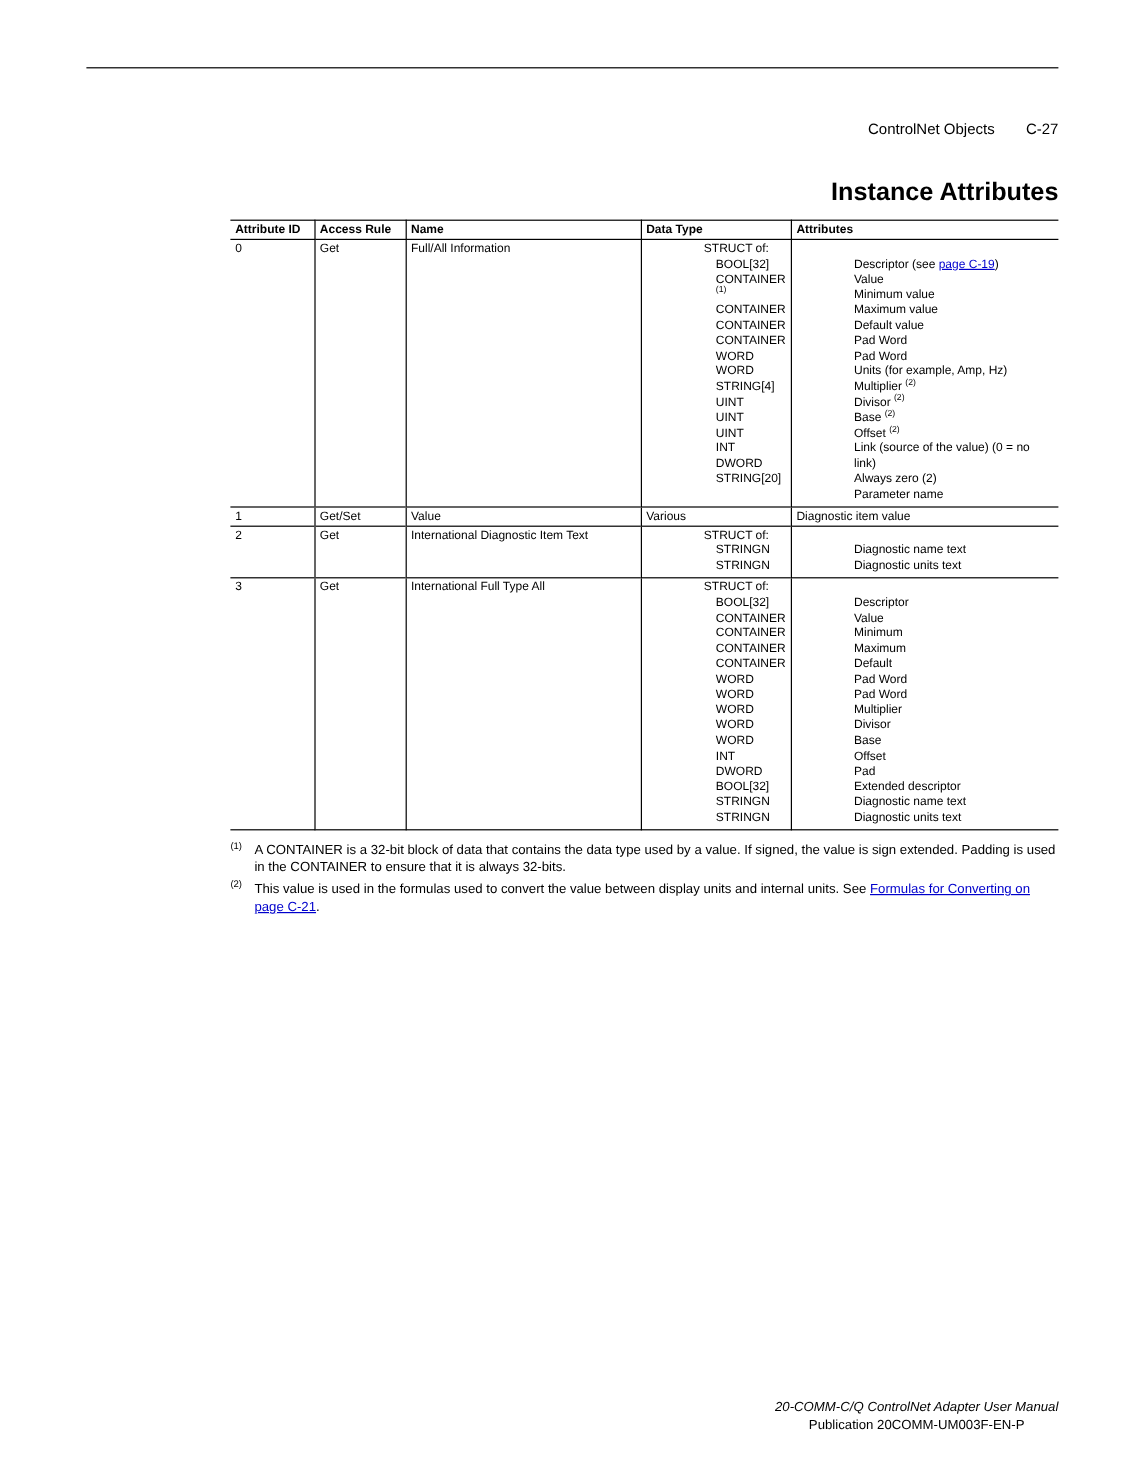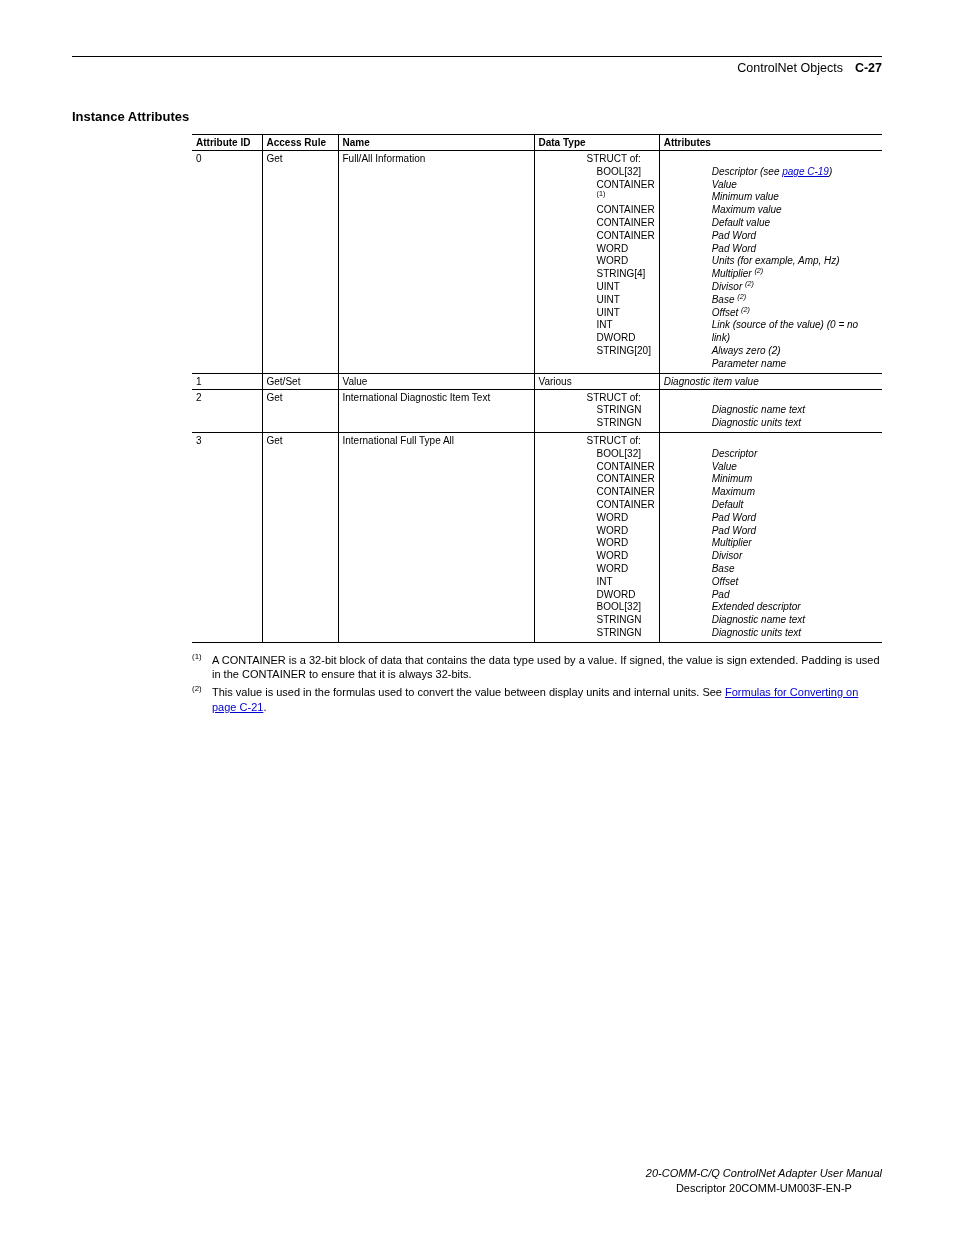--- a/index.html
+++ b/index.html
@@ -21,28 +21,28 @@
   }
   .header-line {
     border-top: 1px solid #000;
     margin-bottom: 4px;
   }
   .header-row {
     display: flex;
     justify-content: flex-end;
     align-items: baseline;
     font-size: 12.5px;
-    gap: 12px;
+    gap: 26px;
     margin-bottom: 34px;
   }
-  .header-page { font-weight: bold; }
+  .header-page { font-weight: normal; margin-top: 40px; }
   .section-title {
     font-weight: bold;
-    font-size: 13px;
-    text-align: left;
+    font-size: 21px;
+    text-align: right;
     margin: 0 0 10px 0;
   }
   table.attr {
     border-collapse: collapse;
     width: 100%;
     font-size: 10px;
     margin: 0 0 10px 120px;
     width: calc(100% - 120px);
   }
   table.attr th {
@@ -55,21 +55,21 @@
     vertical-align: top;
     white-space: nowrap;
   }
   table.attr th:last-child { border-right: none; }
   table.attr td {
     border-top: 1px solid #000;
     border-right: 1px solid #000;
     padding: 2px 4px 2px 4px;
     vertical-align: top;
   }
-  table.attr td:last-child { border-right: none; font-style: italic; }
+  table.attr td:last-child { border-right: none; }
   table.attr tr.last td { border-bottom: 1.5px solid #000; }
   .multi { line-height: 1.28; margin-left: 48px; }
   .indent { padding-left: 10px; display: inline-block; }
   a.link { color: #0000cc; text-decoration: underline; }
   sup { font-size: 0.72em; line-height: 0; vertical-align: super; }
   .footnotes {
     margin: 6px 0 0 120px;
     width: calc(100% - 120px);
     font-size: 11px;
     line-height: 1.3;
@@ -251,15 +251,15 @@
     <div class="fn">
       <div class="fn-num"><sup>(2)</sup></div>
       <div>
         <span>This value is used in the formulas used to convert the value between display units and internal units. See </span><a href="#" class="link">Formulas for Converting on page C-21</a><span>.</span>
       </div>
     </div>
   </div>
 
   <div class="footer">
     <div class="manual">20-COMM-C/Q ControlNet Adapter User Manual</div>
-    <div>Descriptor 20COMM-UM003F-EN-P</div>
+    <div>Publication 20COMM-UM003F-EN-P</div>
   </div>
 </div>
 
 </body></html>

